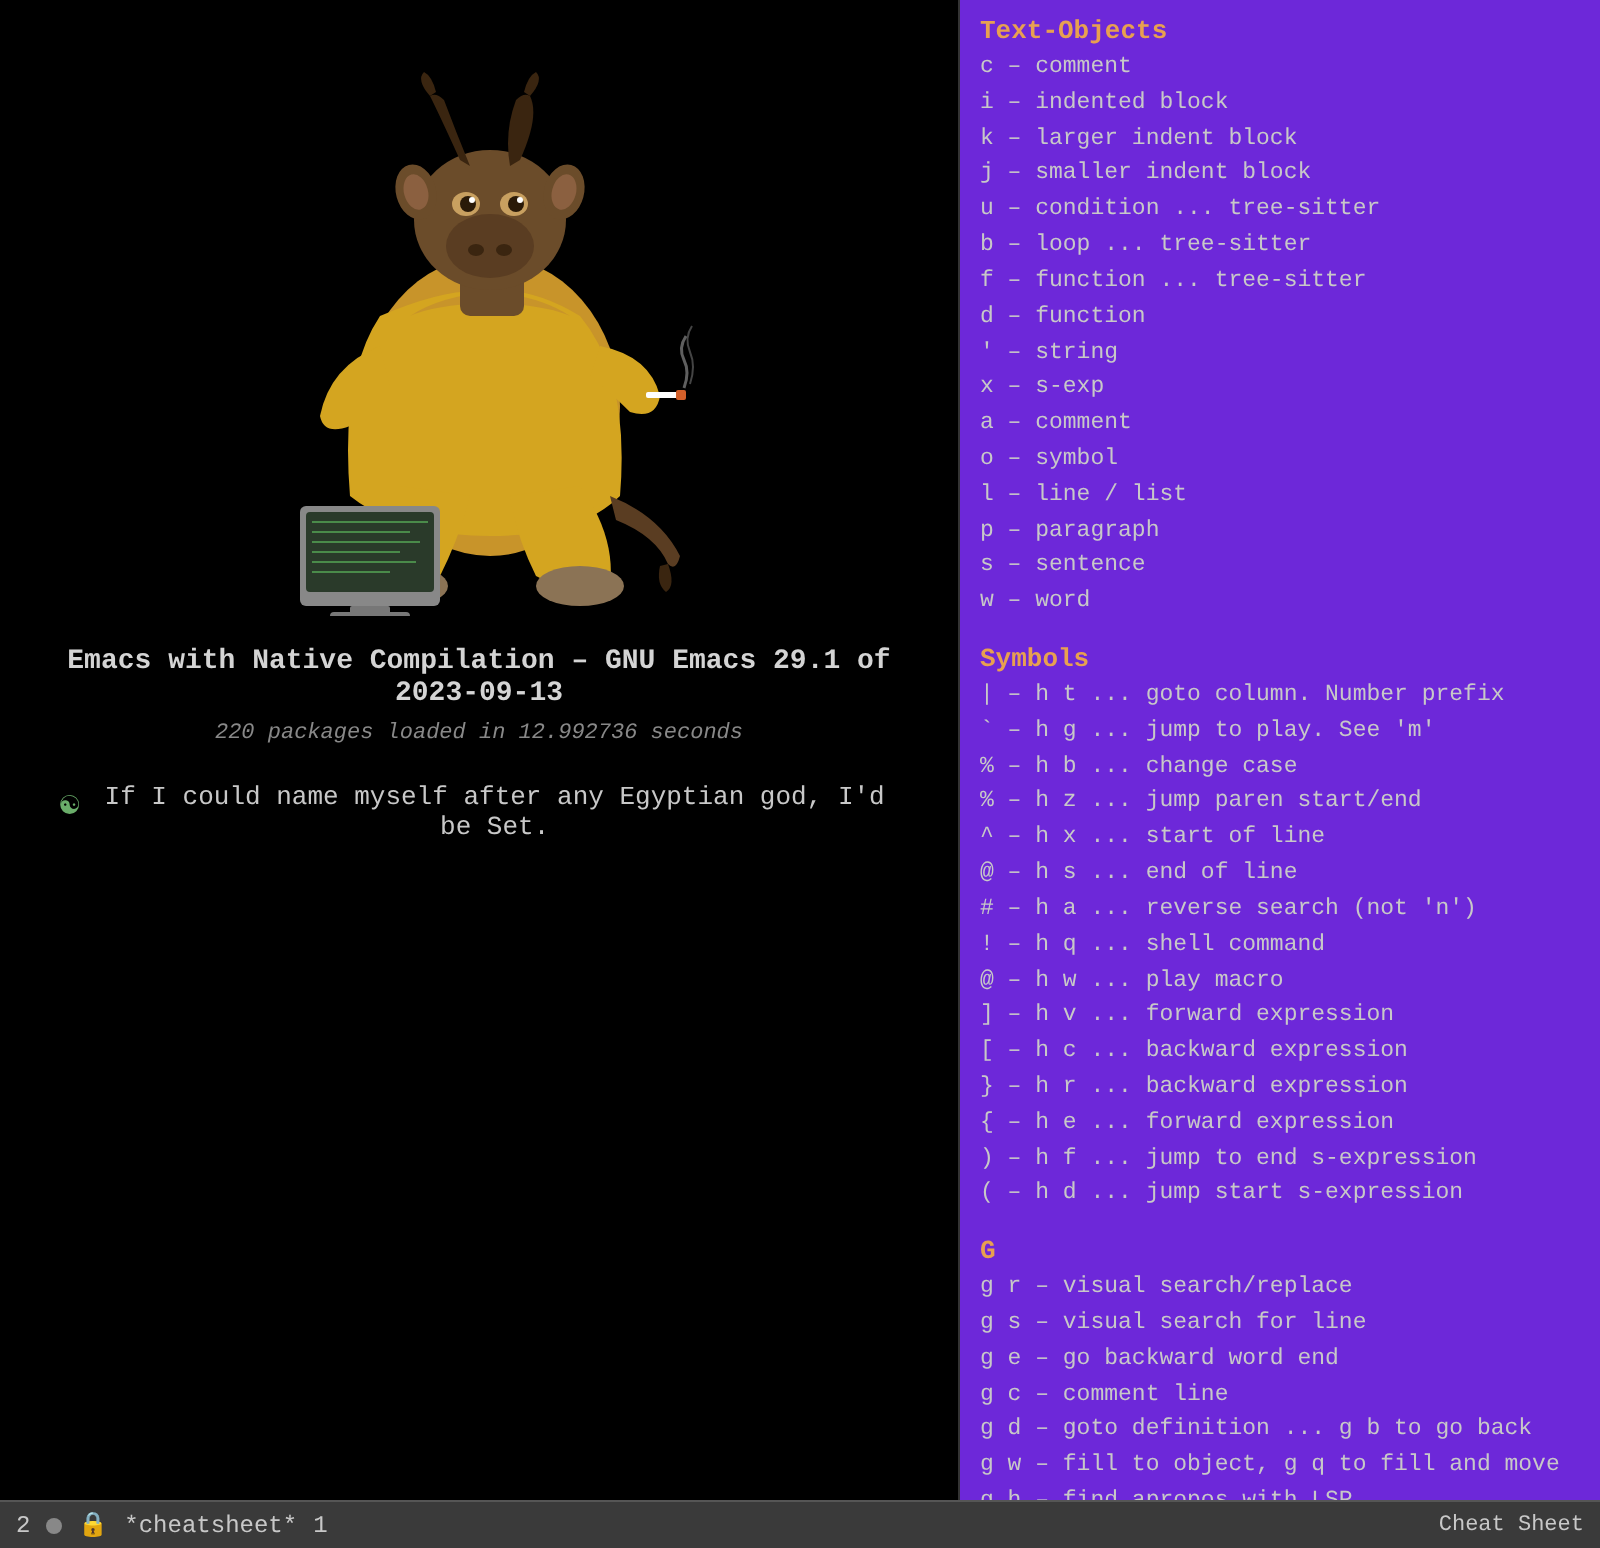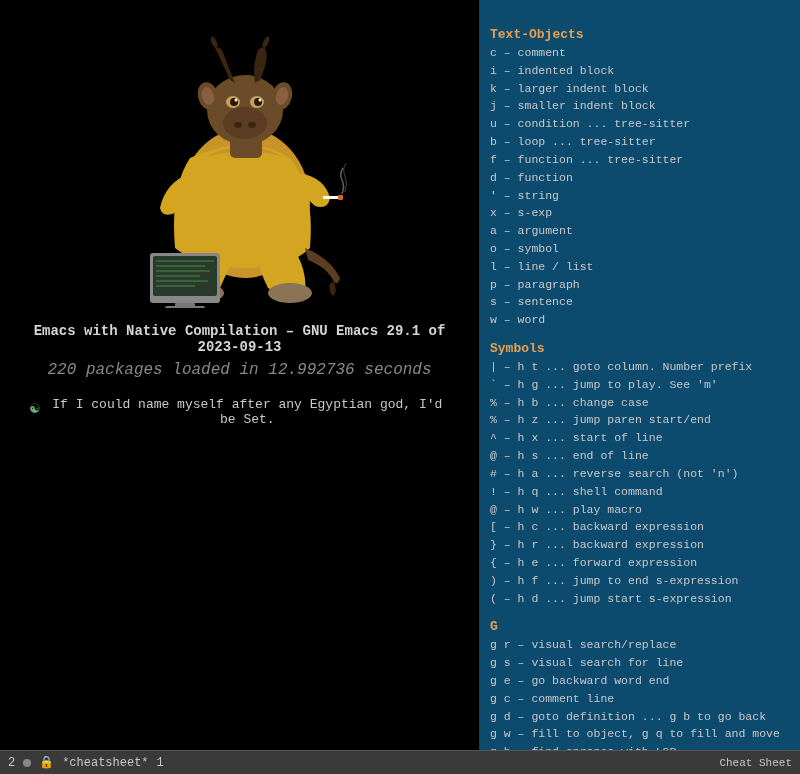--- a/index.html
+++ b/index.html
@@ -43,21 +43,21 @@
       color: #d4d4d4;
       font-size: 14px;
       font-weight: bold;
       text-align: center;
       margin-bottom: 6px;
       padding: 0 20px;
     }
 
     .subtitle-text {
       color: #888;
-      font-size: 16px;
+      font-size: 11px;
       font-style: italic;
       text-align: center;
       margin-bottom: 18px;
     }
 
     .fortune-text {
       color: #c8c8c8;
       font-size: 13px;
       text-align: center;
       display: flex;
@@ -69,23 +69,23 @@
     .fortune-icon {
       color: #6aad6a;
       font-size: 16px;
       flex-shrink: 0;
       margin-top: 1px;
     }
 
     
     .right-panel {
       width: 320px;
-      background: #0c4a6e;
+      background: #6d28d9;
       overflow-y: auto;
-      padding: 21px 8px 4px 10px;
+      padding: 2px 8px 4px 10px;
       scrollbar-width: thin;
       scrollbar-color: #444 #1a1a1a;
     }
 
     .section-title {
       color: #e8a050;
       font-size: 13px;
       font-weight: bold;
       margin-top: 6px;
       margin-bottom: 2px;
@@ -223,37 +223,38 @@
     <div class="item-line">c  –  comment</div>
     <div class="item-line">i  –  indented block</div>
     <div class="item-line">k  –  larger indent block</div>
     <div class="item-line">j  –  smaller indent block</div>
     <div class="item-line">u  –  condition ... tree-sitter</div>
     <div class="item-line">b  –  loop ... tree-sitter</div>
     <div class="item-line">f  –  function ... tree-sitter</div>
     <div class="item-line">d  –  function</div>
     <div class="item-line">'  –  string</div>
     <div class="item-line">x  –  s-exp</div>
-    <div class="item-line">a  –  argument</div>
+    <div class="item-line">a  –  comment</div>
     <div class="item-line">o  –  symbol</div>
     <div class="item-line">l  –  line / list</div>
     <div class="item-line">p  –  paragraph</div>
     <div class="item-line">s  –  sentence</div>
     <div class="item-line">w  –  word</div>
     <div style="height: 6px;"></div>
     <div class="section-title">Symbols</div>
     <div class="item-line">|  –  h t  ...  goto column. Number prefix</div>
     <div class="item-line">`  –  h g  ...  jump to play. See 'm'</div>
     <div class="item-line">%  –  h b  ...  change case</div>
     <div class="item-line">%  –  h z  ...  jump paren start/end</div>
     <div class="item-line">^  –  h x  ...  start of line</div>
     <div class="item-line">@  –  h s  ...  end of line</div>
     <div class="item-line">#  –  h a  ...  reverse search (not 'n')</div>
     <div class="item-line">!  –  h q  ...  shell command</div>
     <div class="item-line">@  –  h w  ...  play macro</div>
+    <div class="item-line">]  –  h v  ...  forward expression</div>
     <div class="item-line">[  –  h c  ...  backward expression</div>
     <div class="item-line">}  –  h r  ...  backward expression</div>
     <div class="item-line">{  –  h e  ...  forward expression</div>
     <div class="item-line">)  –  h f  ...  jump to end s-expression</div>
     <div class="item-line">(  –  h d  ...  jump start s-expression</div>
     <div style="height: 6px;"></div>
     <div class="section-title">G</div>
     <div class="item-line">g r  –  visual search/replace</div>
     <div class="item-line">g s  –  visual search for line</div>
     <div class="item-line">g e  –  go backward word end</div>

